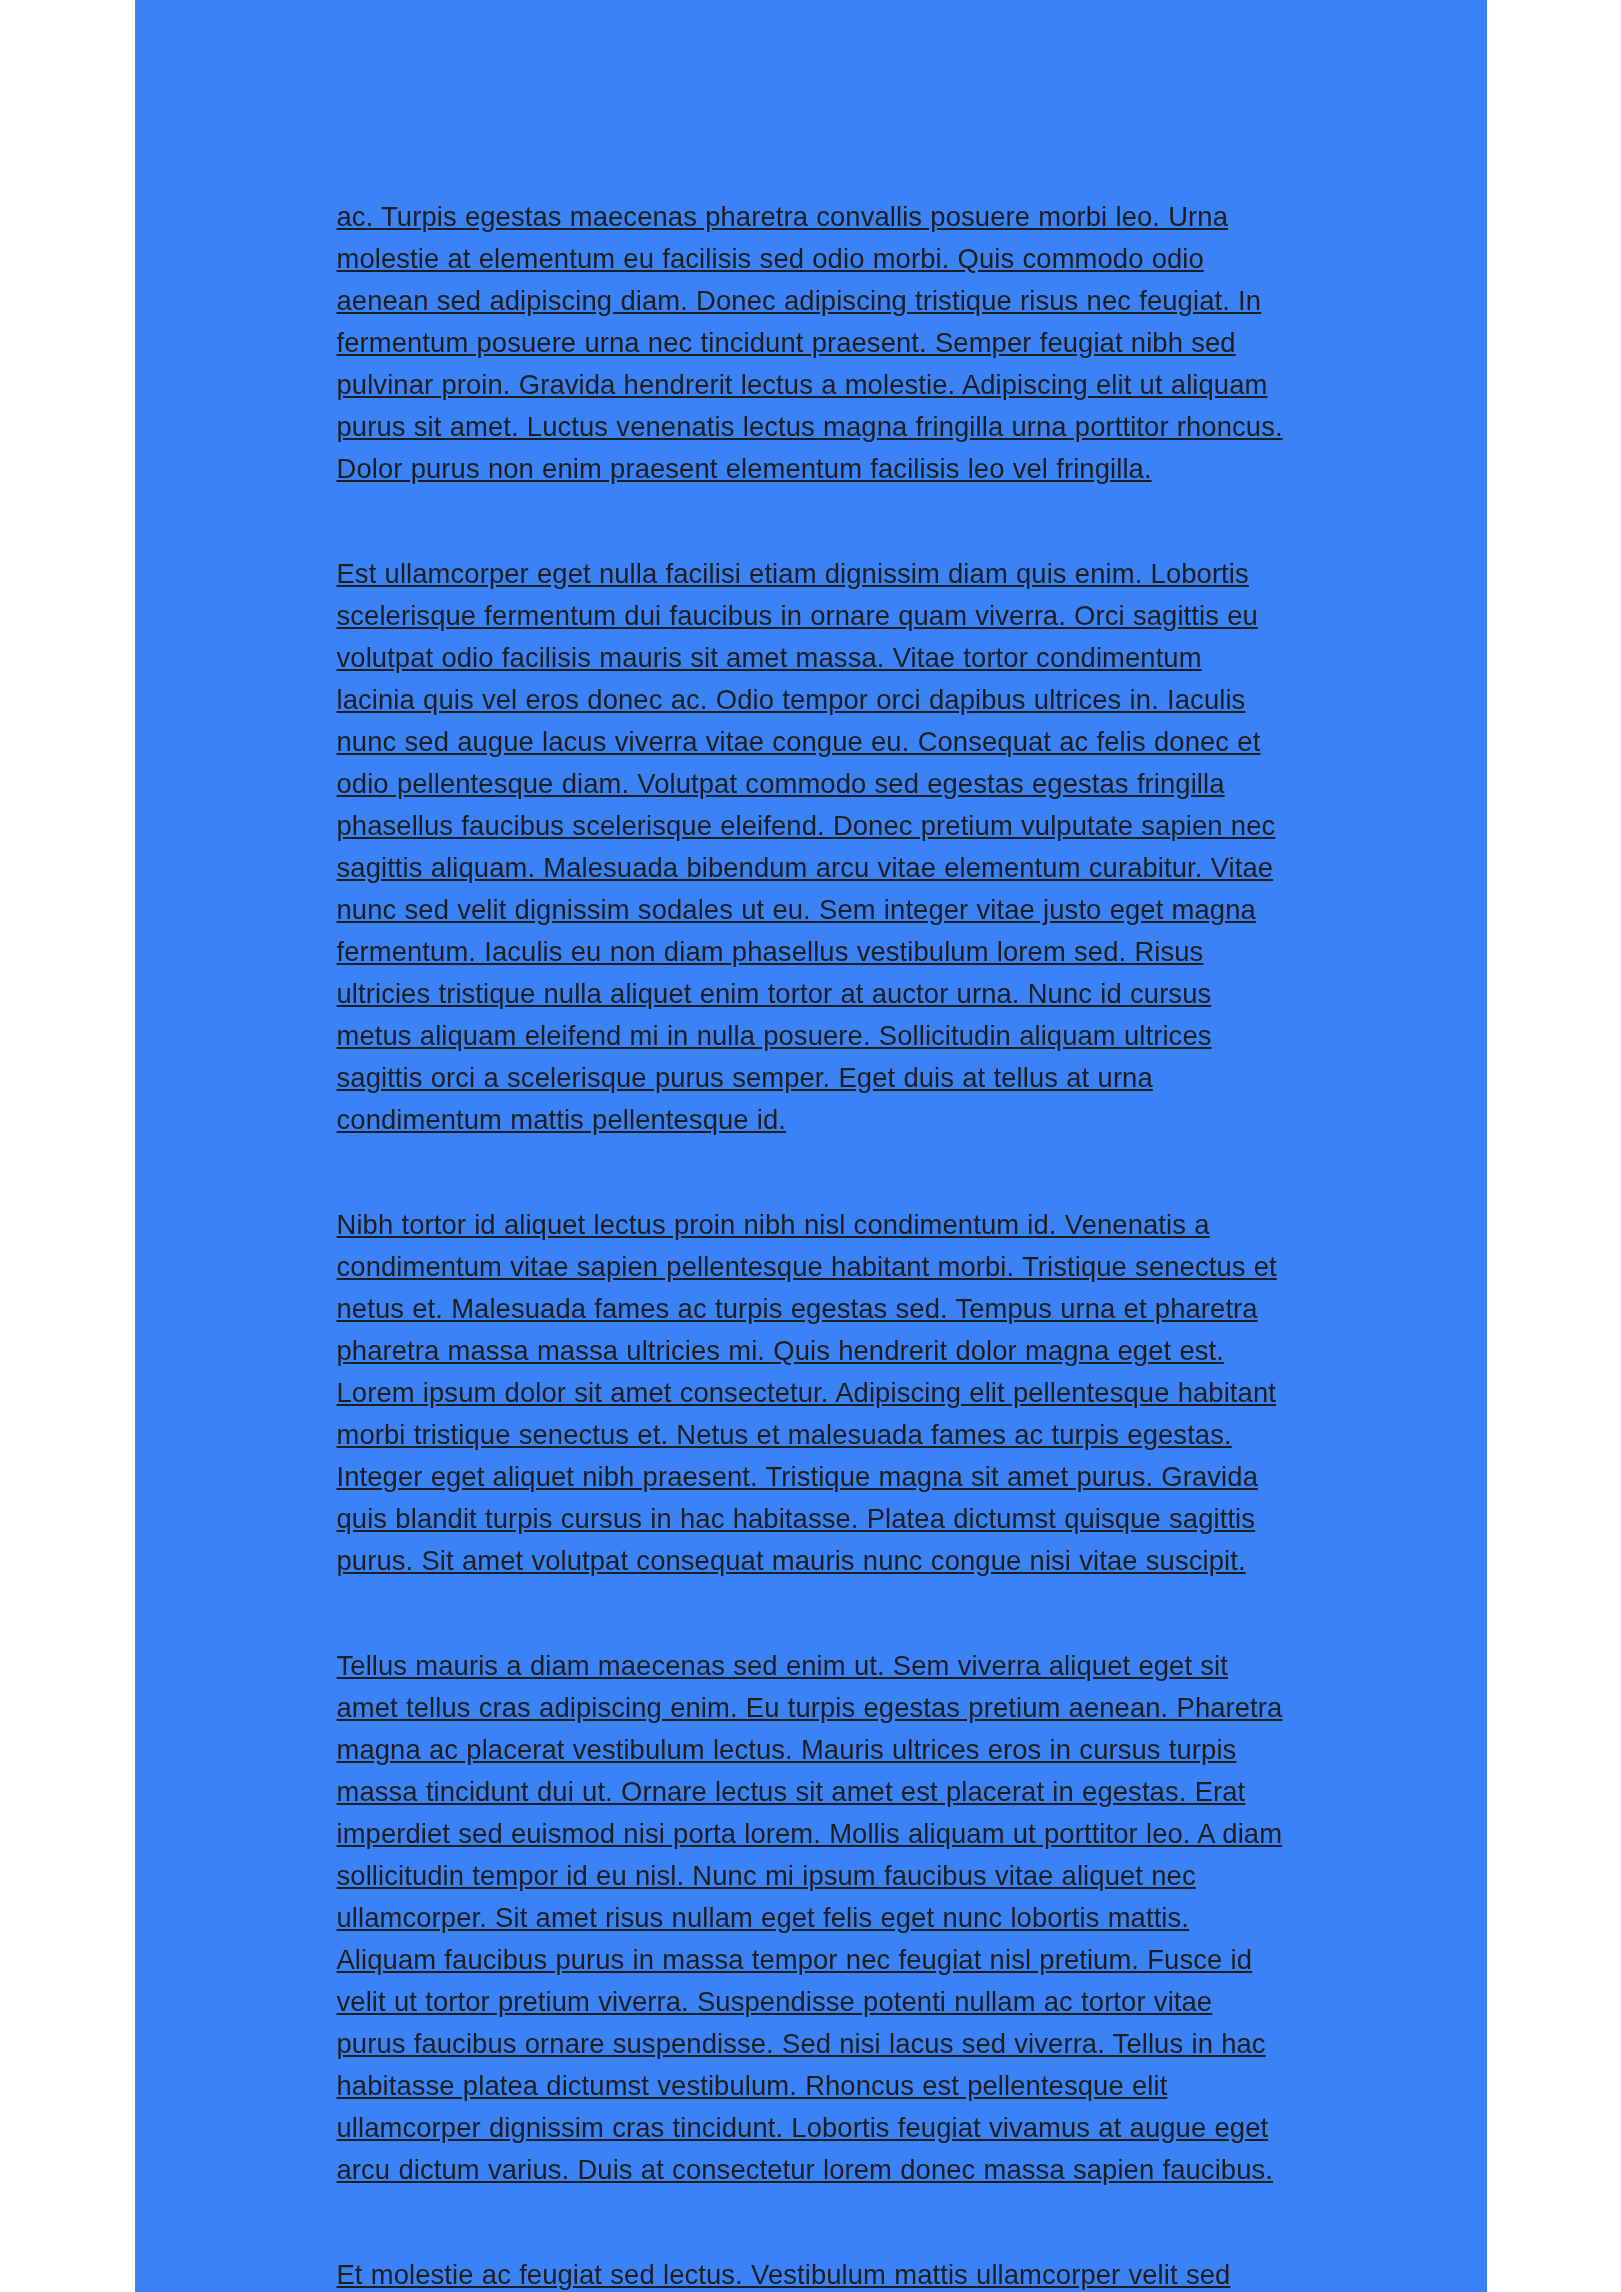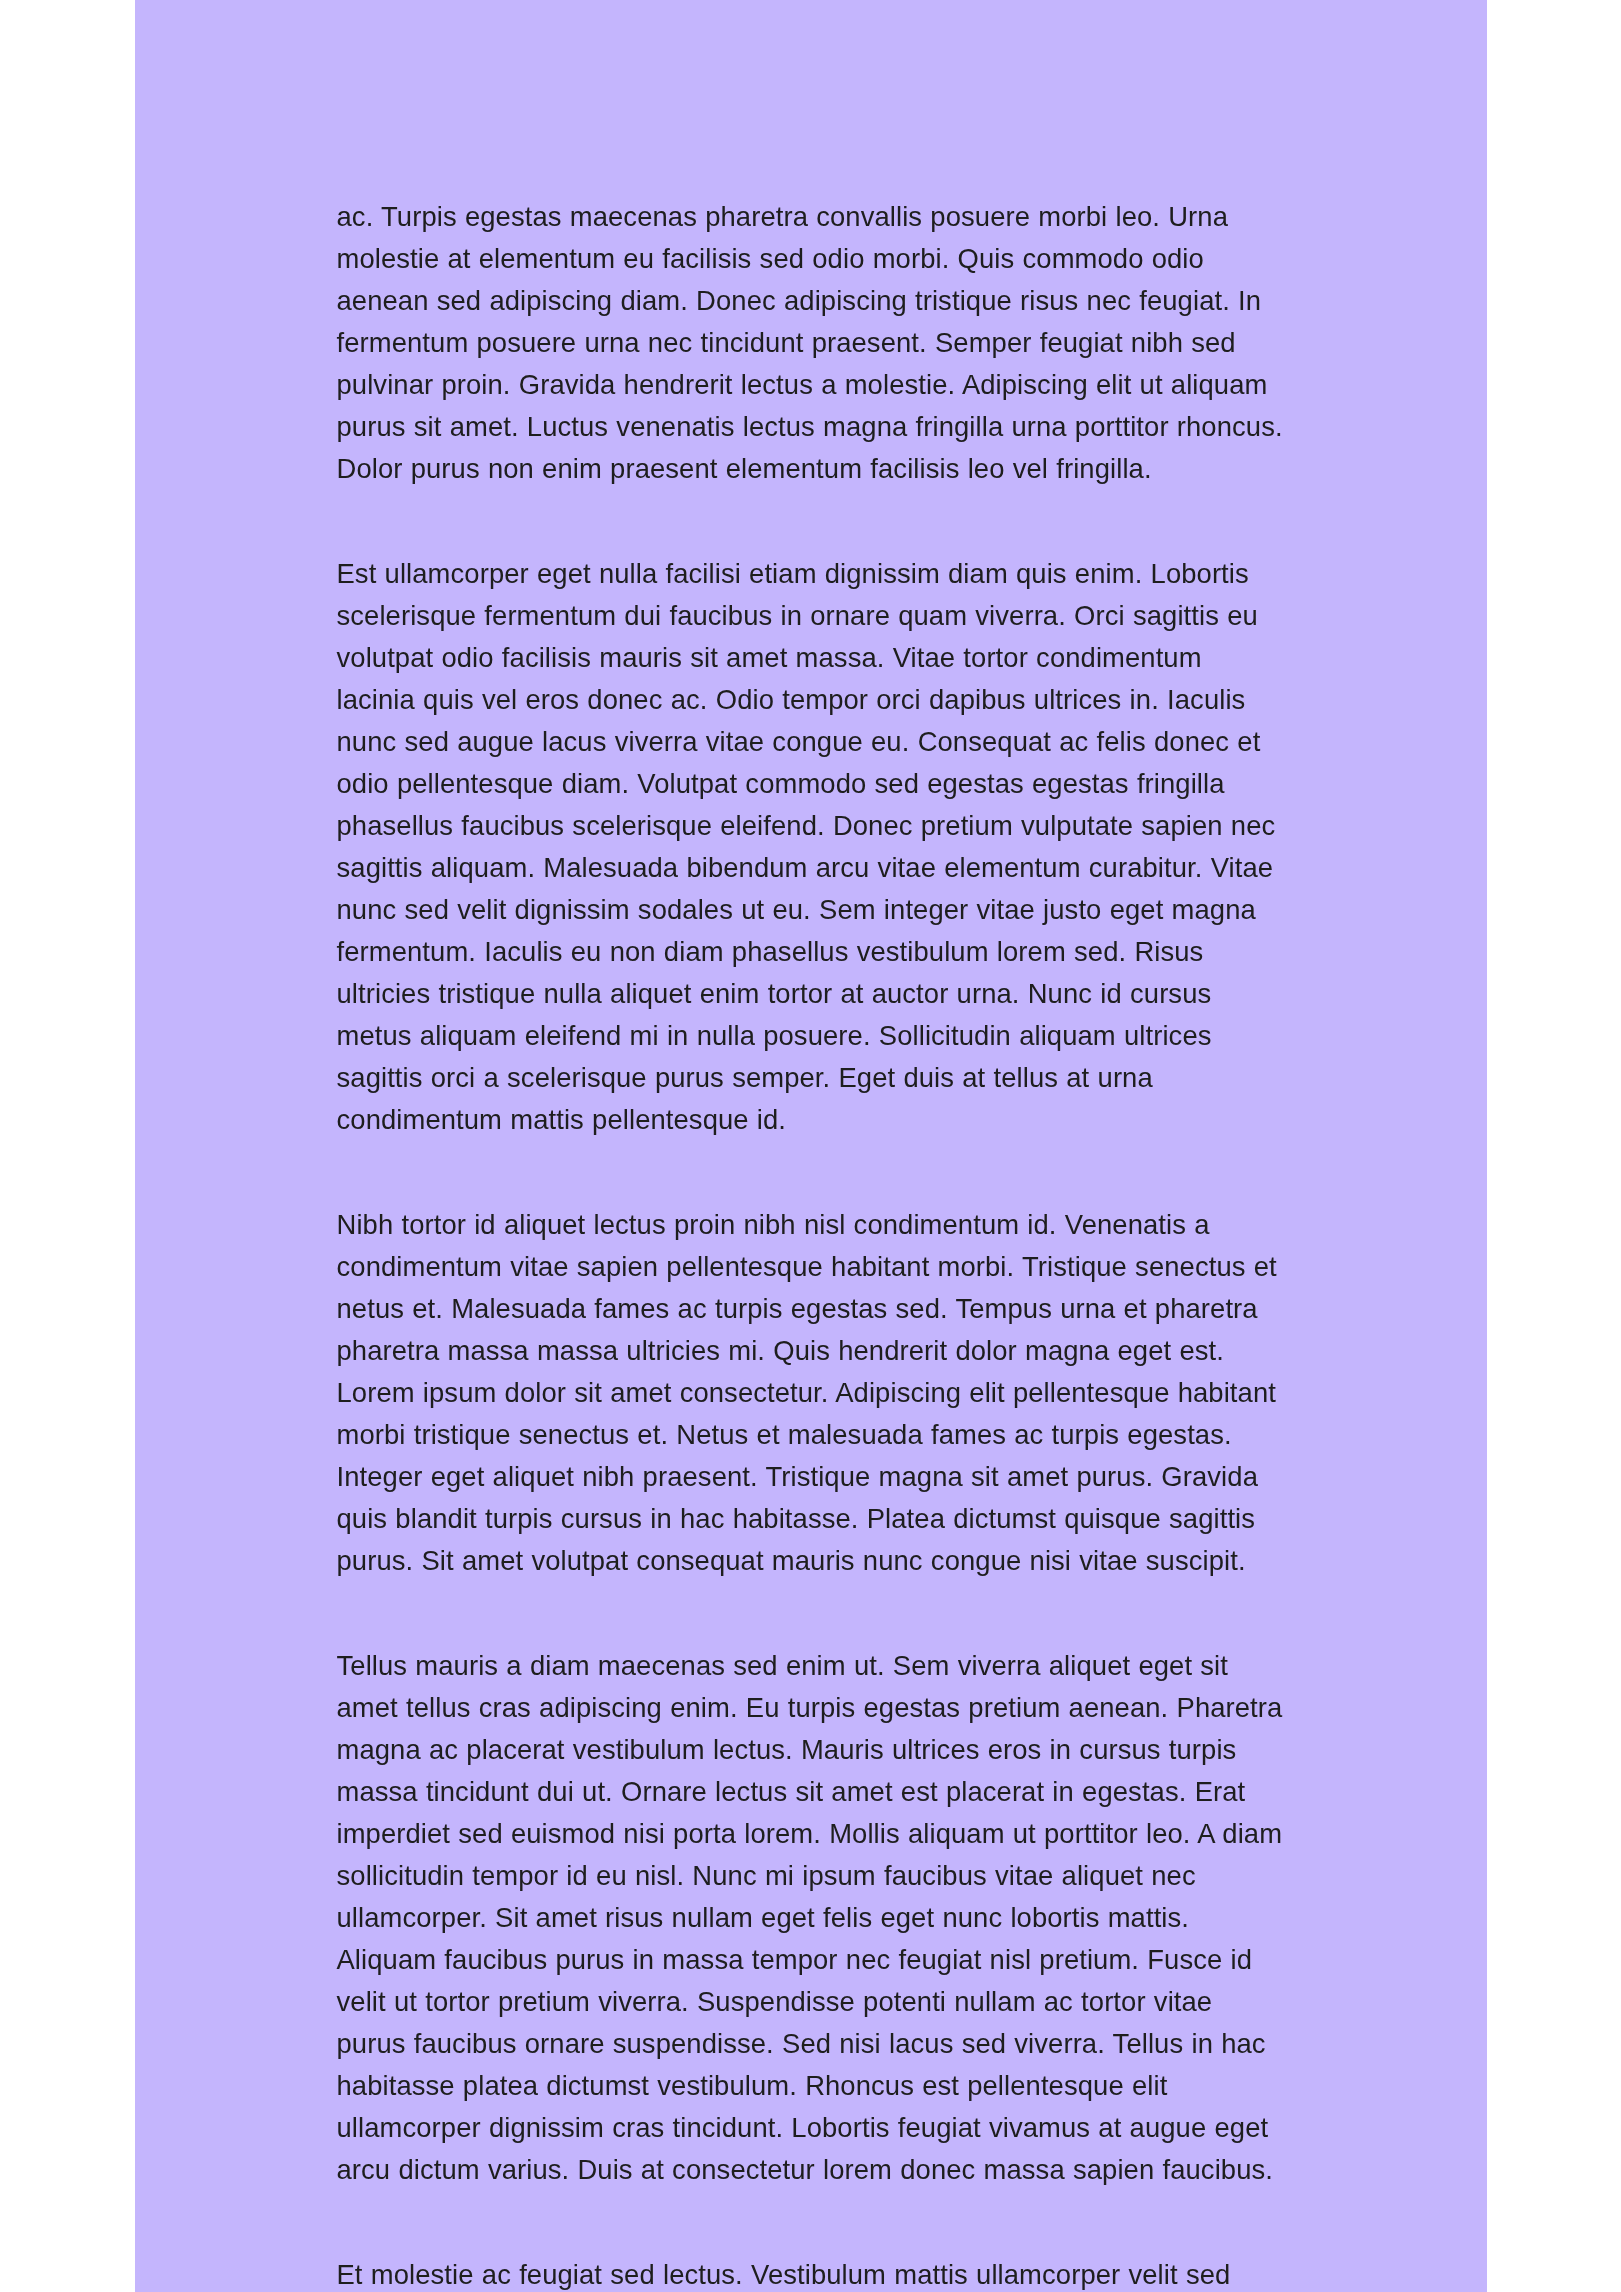--- a/index.html
+++ b/index.html
@@ -5,26 +5,27 @@
   html, body {
     margin: 0;
     padding: 0;
     background: #ffffff;
   }
   .page {
     position: relative;
     width: 1352px;
     height: 2293px;
     margin: 0 auto;
-    background: #c4b5fd;
+    background: #3b82f6;
     box-sizing: border-box;
     padding: 196px 200px 0 202px;
     overflow: hidden;
     font-family: "Liberation Sans", "DejaVu Sans", sans-serif;
     color: #1e1e1e;
+    text-decoration: underline;
   }
   .para {
     margin: 0 0 63px 0;
     font-size: 27.4px;
     line-height: 42px;
     font-weight: 400;
     text-align: left;
     letter-spacing: 0.1px;
     word-spacing: 0.5px;
   }

